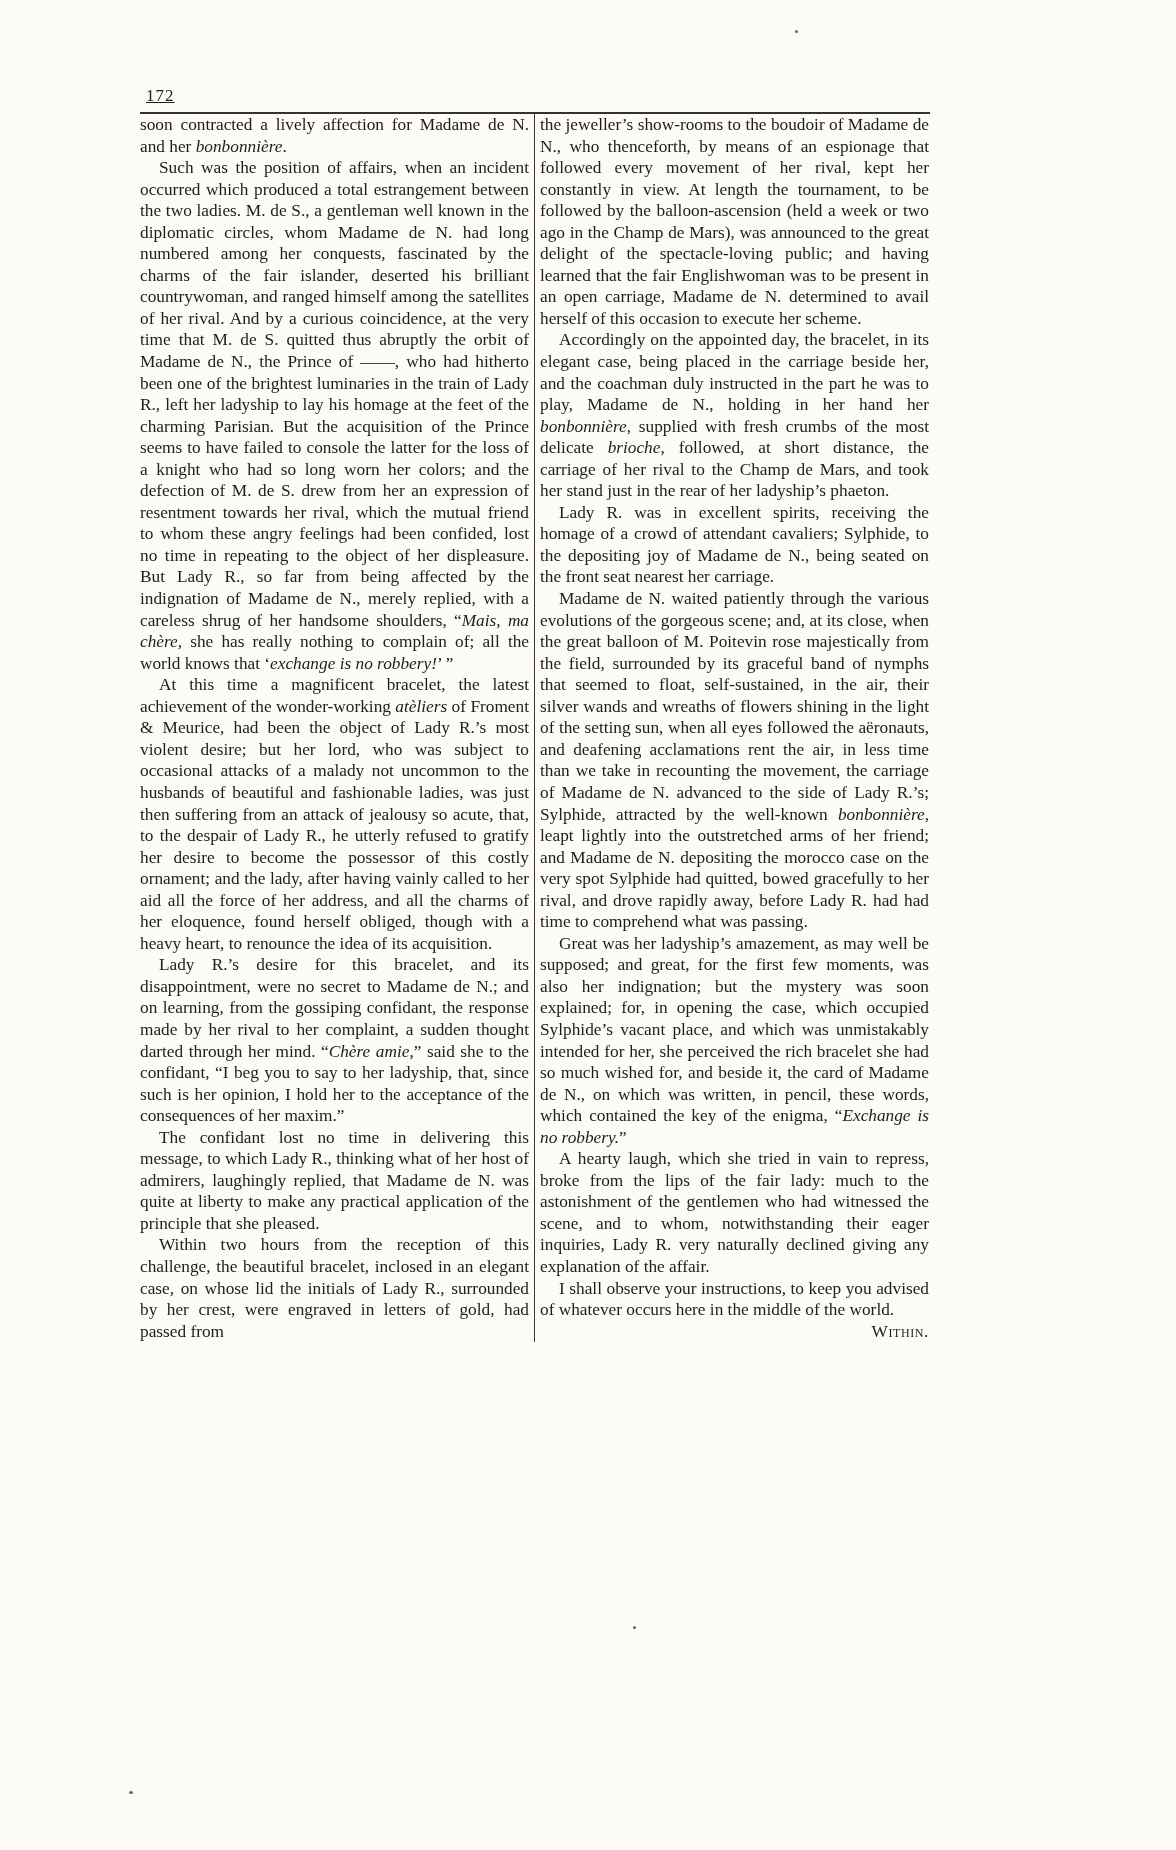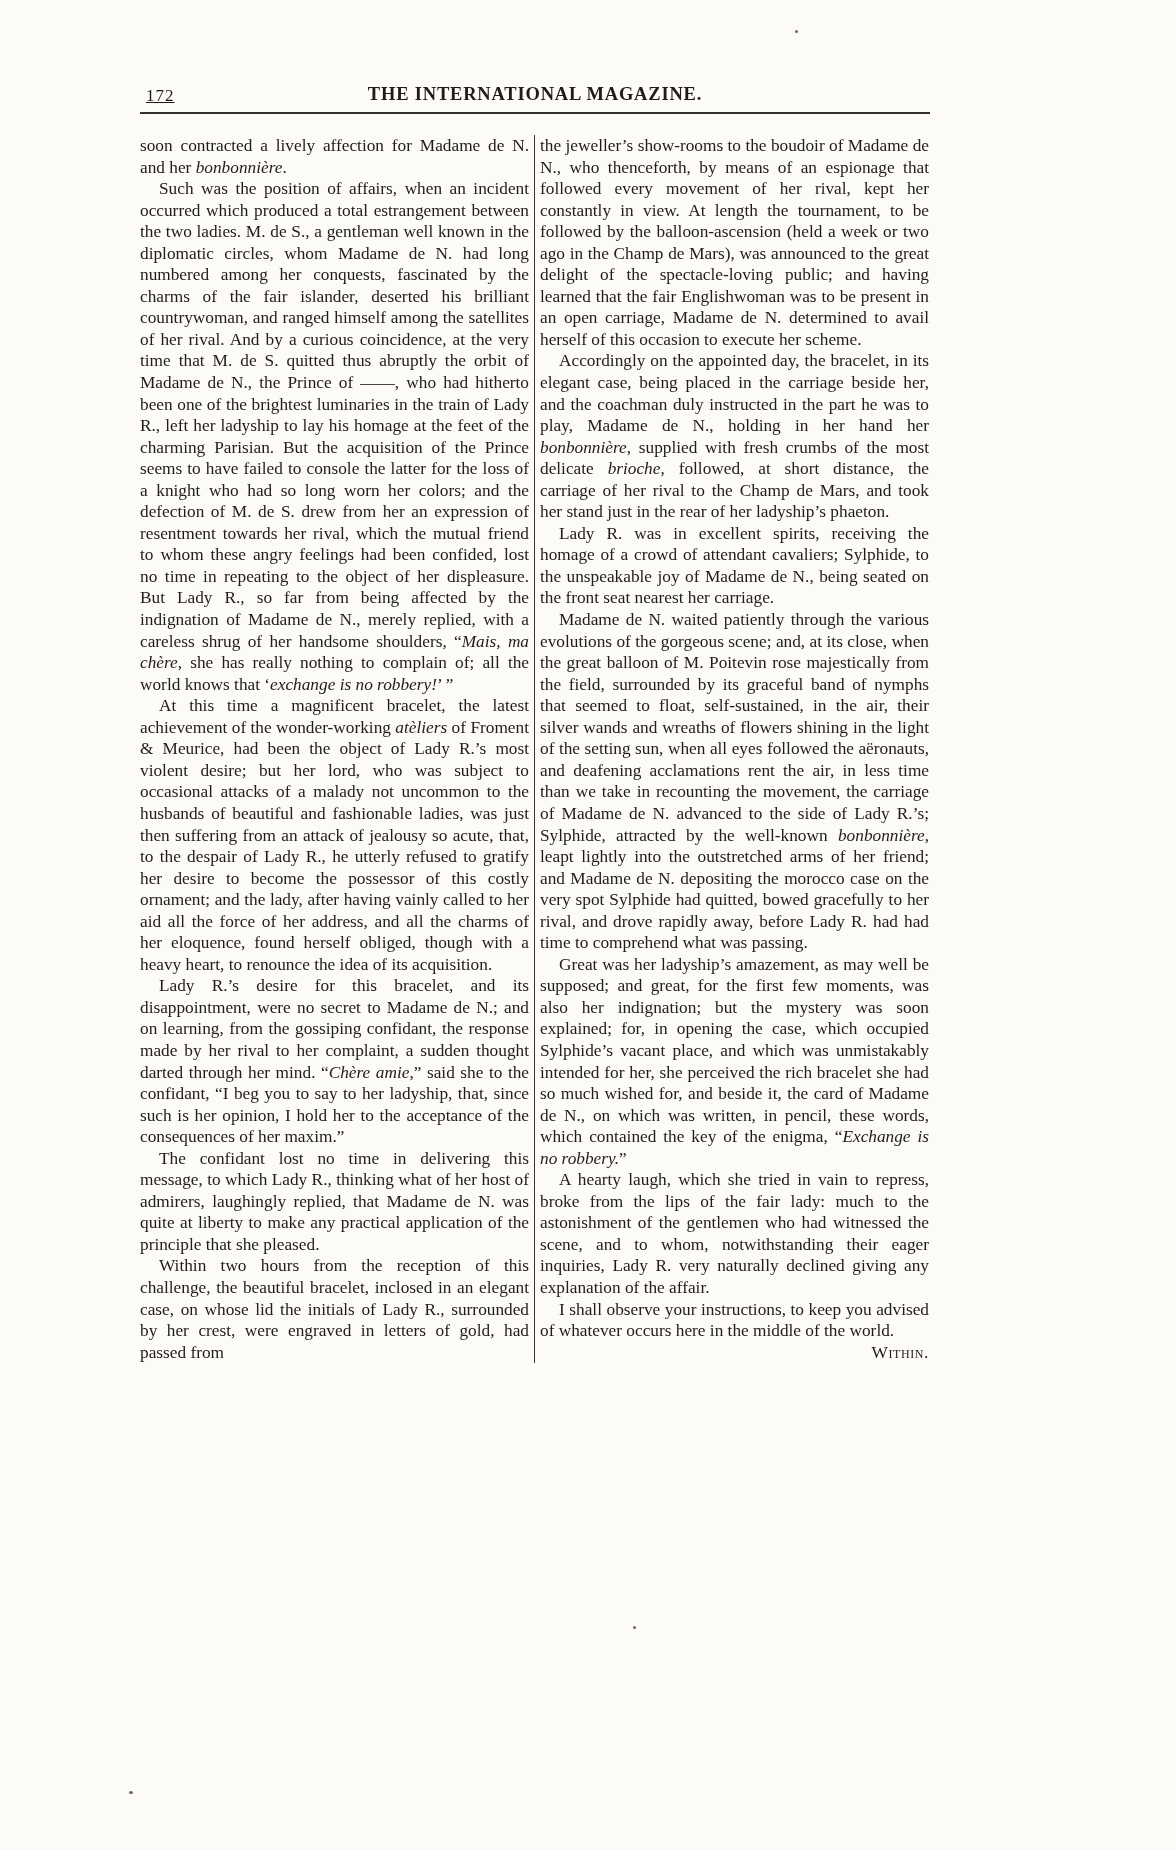--- a/index.html
+++ b/index.html
@@ -10,52 +10,51 @@
     font-family: "Liberation Serif", serif;
     color: #201d19;
     position: relative;
     overflow: hidden;
   }
   .page { position: absolute; left: 140px; top: 82px; width: 790px; }
   .header { position: relative; height: 27px; }
   .page-number { position: absolute; left: 6px; top: 4px; font-size: 17px; letter-spacing: 1px; text-decoration: underline; }
   .title { display: block; text-align: center; font-size: 18.5px; font-weight: bold; letter-spacing: 0.8px; padding-top: 2px; }
   .rule { border: 0; border-top: 2px solid #36312a; margin: 3px 0 0 0; }
-  .columns { display: flex; margin-top: 21px; }
+  .columns { display: flex; margin-top: 0; }
   .col { width: 389px; text-align: justify; font-size: 17.3px; line-height: 21.55px; }
   .divider { width: 1px; background: #3b362e; margin: 0 5px; }
   p.para { margin: 0; padding: 0; }
   p.indent { text-indent: 19px; }
   .it { font-style: italic; }
   .sig { float: right; font-variant: small-caps; letter-spacing: 0.6px; }
   .speck { position: absolute; background: #6a655d; border-radius: 50%; }
 </style>
 </head>
 <body>
 
 <div class="page">
   <div class="header">
     <span class="page-number">172</span>
-    <span class="title">THE INTERNATIONAL MAGAZINE.</span>
   </div>
   <hr class="rule">
   <div class="columns">
     <div class="col" id="col-left">
         <p class="para">soon contracted a lively affection for Madame de N. and her <span class="it">bonbonnière</span>.</p>
         <p class="para indent">Such was the position of affairs, when an incident occurred which produced a total estrangement between the two ladies. M. de S., a gentleman well known in the diplomatic circles, whom Madame de N. had long numbered among her conquests, fascinated by the charms of the fair islander, deserted his brilliant countrywoman, and ranged himself among the satellites of her rival. And by a curious coincidence, at the very time that M. de S. quitted thus abruptly the orbit of Madame de N., the Prince of ——, who had hitherto been one of the brightest luminaries in the train of Lady R., left her ladyship to lay his homage at the feet of the charming Parisian. But the acquisition of the Prince seems to have failed to console the latter for the loss of a knight who had so long worn her colors; and the defection of M. de S. drew from her an expression of resentment towards her rival, which the mutual friend to whom these angry feelings had been confided, lost no time in repeating to the object of her displeasure. But Lady R., so far from being affected by the indignation of Madame de N., merely replied, with a careless shrug of her handsome shoulders, “<span class="it">Mais, ma chère,</span> she has really nothing to complain of; all the world knows that ‘<span class="it">exchange is no robbery!</span>’ ”</p>
         <p class="para indent">At this time a magnificent bracelet, the latest achievement of the wonder-working <span class="it">atèliers</span> of Froment &amp; Meurice, had been the object of Lady R.’s most violent desire; but her lord, who was subject to occasional attacks of a malady not uncommon to the husbands of beautiful and fashionable ladies, was just then suffering from an attack of jealousy so acute, that, to the despair of Lady R., he utterly refused to gratify her desire to become the possessor of this costly ornament; and the lady, after having vainly called to her aid all the force of her address, and all the charms of her eloquence, found herself obliged, though with a heavy heart, to renounce the idea of its acquisition.</p>
         <p class="para indent">Lady R.’s desire for this bracelet, and its disappointment, were no secret to Madame de N.; and on learning, from the gossiping confidant, the response made by her rival to her complaint, a sudden thought darted through her mind. “<span class="it">Chère amie,</span>” said she to the confidant, “I beg you to say to her ladyship, that, since such is her opinion, I hold her to the acceptance of the consequences of her maxim.”</p>
         <p class="para indent">The confidant lost no time in delivering this message, to which Lady R., thinking what of her host of admirers, laughingly replied, that Madame de N. was quite at liberty to make any practical application of the principle that she pleased.</p>
         <p class="para indent">Within two hours from the reception of this challenge, the beautiful bracelet, inclosed in an elegant case, on whose lid the initials of Lady R., surrounded by her crest, were engraved in letters of gold, had passed from</p>
       </div>
     <div class="divider"></div>
     <div class="col" id="col-right">
         <p class="para">the jeweller’s show-rooms to the boudoir of Madame de N., who thenceforth, by means of an espionage that followed every movement of her rival, kept her constantly in view. At length the tournament, to be followed by the balloon-ascension (held a week or two ago in the Champ de Mars), was announced to the great delight of the spectacle-loving public; and having learned that the fair Englishwoman was to be present in an open carriage, Madame de N. determined to avail herself of this occasion to execute her scheme.</p>
         <p class="para indent">Accordingly on the appointed day, the bracelet, in its elegant case, being placed in the carriage beside her, and the coachman duly instructed in the part he was to play, Madame de N., holding in her hand her <span class="it">bonbonnière</span>, supplied with fresh crumbs of the most delicate <span class="it">brioche</span>, followed, at short distance, the carriage of her rival to the Champ de Mars, and took her stand just in the rear of her ladyship’s phaeton.</p>
-        <p class="para indent">Lady R. was in excellent spirits, receiving the homage of a crowd of attendant cavaliers; Sylphide, to the unspeakable joy of Madame de N., being seated on the front seat nearest her carriage.</p>
+        <p class="para indent">Lady R. was in excellent spirits, receiving the homage of a crowd of attendant cavaliers; Sylphide, to the depositing joy of Madame de N., being seated on the front seat nearest her carriage.</p>
         <p class="para indent">Madame de N. waited patiently through the various evolutions of the gorgeous scene; and, at its close, when the great balloon of M. Poitevin rose majestically from the field, surrounded by its graceful band of nymphs that seemed to float, self-sustained, in the air, their silver wands and wreaths of flowers shining in the light of the setting sun, when all eyes followed the aëronauts, and deafening acclamations rent the air, in less time than we take in recounting the movement, the carriage of Madame de N. advanced to the side of Lady R.’s; Sylphide, attracted by the well-known <span class="it">bonbonnière</span>, leapt lightly into the outstretched arms of her friend; and Madame de N. depositing the morocco case on the very spot Sylphide had quitted, bowed gracefully to her rival, and drove rapidly away, before Lady R. had had time to comprehend what was passing.</p>
         <p class="para indent">Great was her ladyship’s amazement, as may well be supposed; and great, for the first few moments, was also her indignation; but the mystery was soon explained; for, in opening the case, which occupied Sylphide’s vacant place, and which was unmistakably intended for her, she perceived the rich bracelet she had so much wished for, and beside it, the card of Madame de N., on which was written, in pencil, these words, which contained the key of the enigma, “<span class="it">Exchange is no robbery.</span>”</p>
         <p class="para indent">A hearty laugh, which she tried in vain to repress, broke from the lips of the fair lady: much to the astonishment of the gentlemen who had witnessed the scene, and to whom, notwithstanding their eager inquiries, Lady R. very naturally declined giving any explanation of the affair.</p>
         <p class="para indent">I shall observe your instructions, to keep you advised of whatever occurs here in the middle of the world. <span class="sig">Within.</span></p>
       </div>
   </div>
 </div>
 
 <span class="speck" style="left:795px; top:30px; width:3px; height:3px;"></span>
 <span class="speck" style="left:129px; top:1791px; width:4px; height:3px;"></span>

